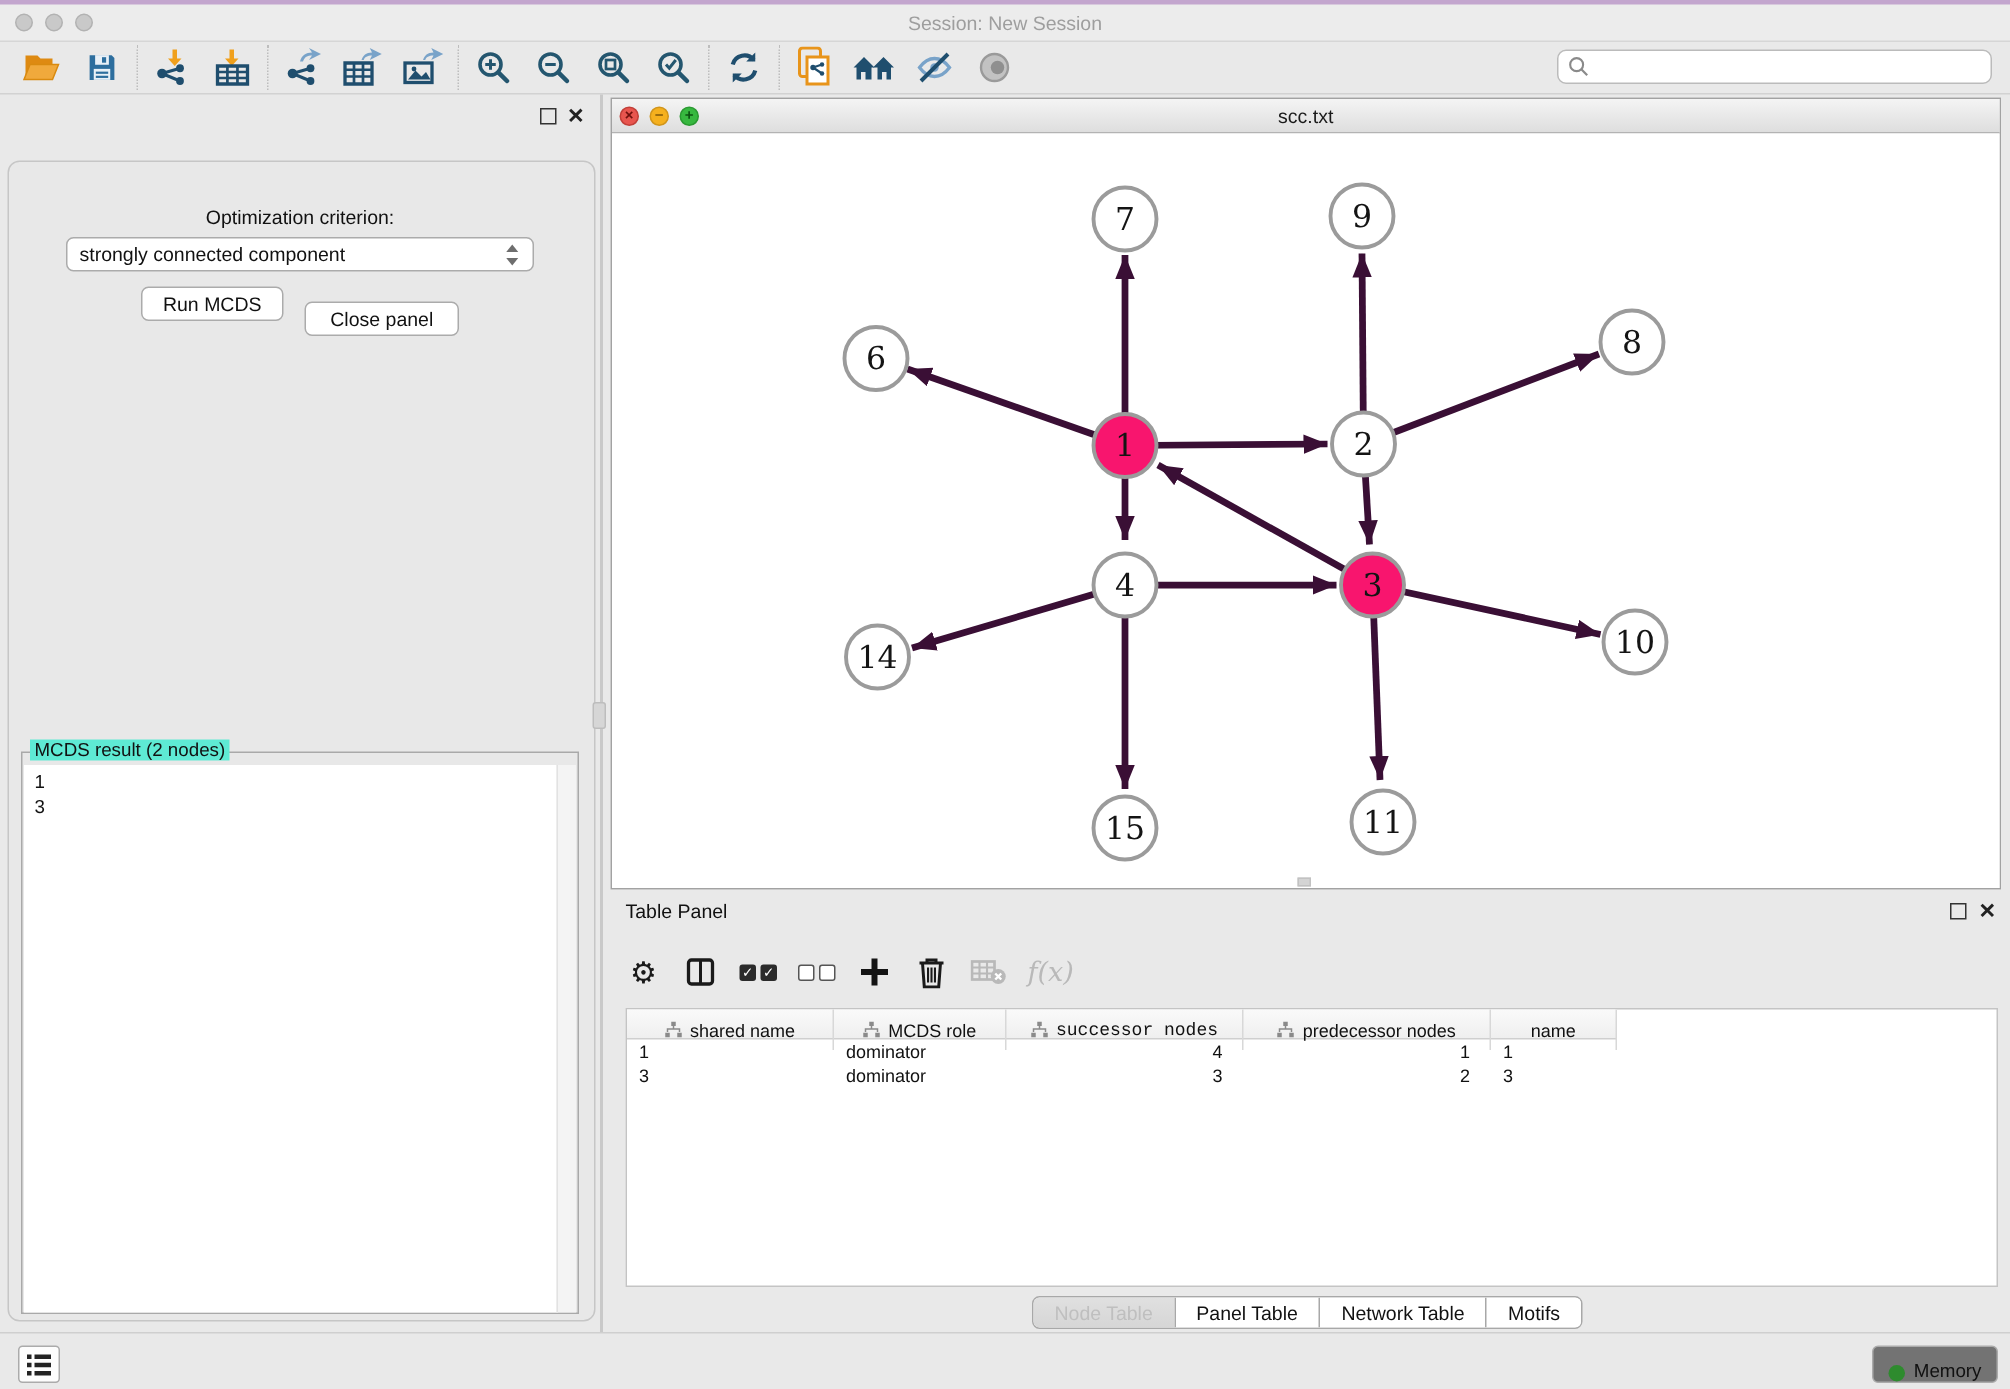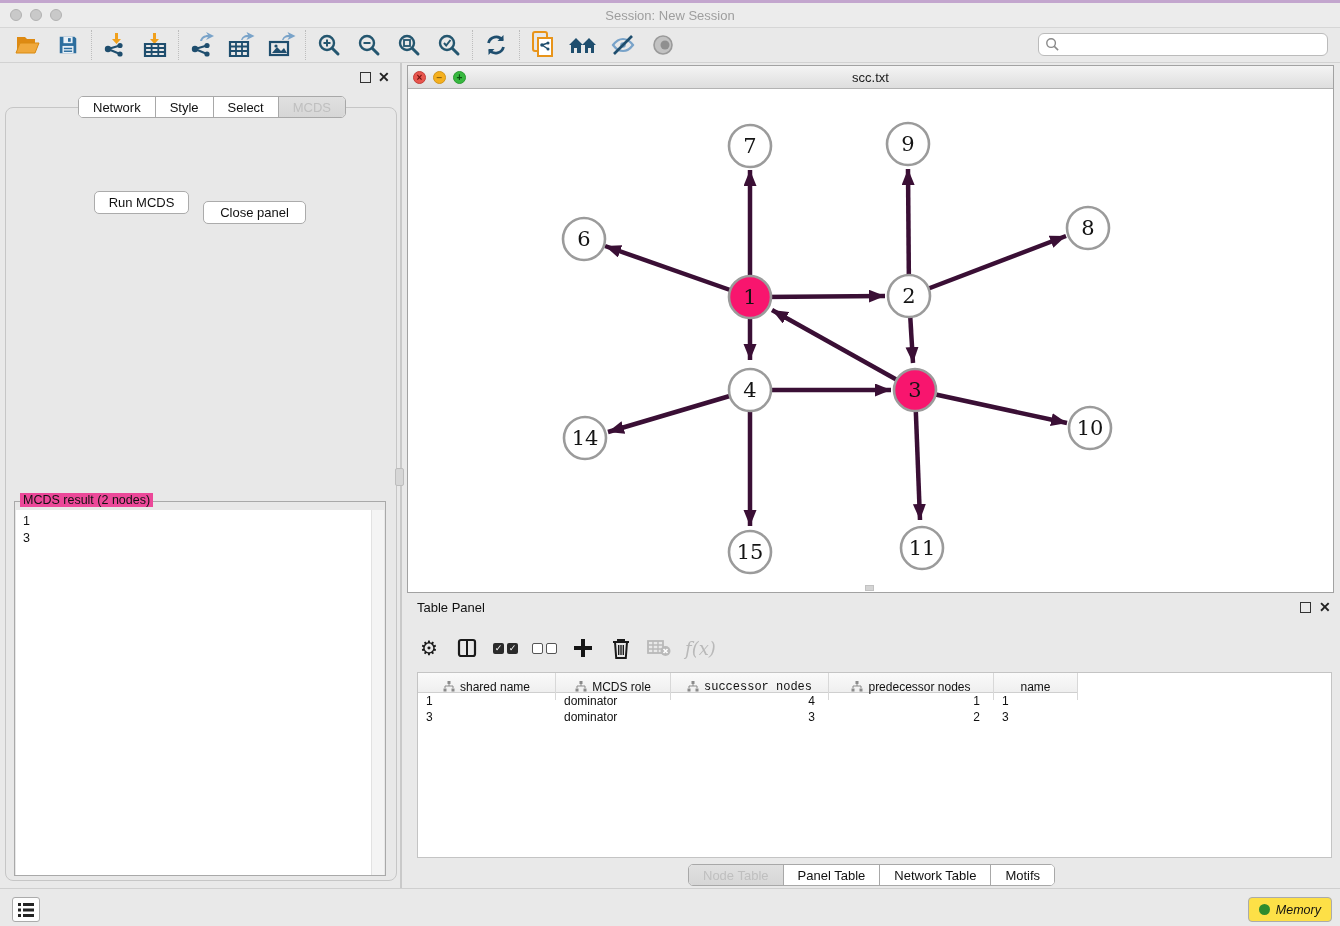--- a/index.html
+++ b/index.html
@@ -41,21 +41,21 @@
   .seg-selected { background:linear-gradient(#E0E0E0,#D6D6D6); color:#BFBFBF; }
   .opt-label { position:absolute; left:0; top:137px; width:400px; text-align:center; font-size:13px; color:#111; }
   .combo { position:absolute; left:44px; top:158px; width:312px; height:23px; background:#FFFFFF;
     border:1px solid #ABABAB; border-radius:5px; display:flex; align-items:center; padding:0 8px; }
   .combo-text { flex:1; font-size:13px; color:#111; }
   .btn { position:absolute; height:23px; background:#FFFFFF; border:1px solid #ABABAB; border-radius:5px;
     font-size:13px; color:#111; display:flex; align-items:center; justify-content:center; }
   .run-btn { left:94px; top:191px; width:95px; }
   .closepanel-btn { left:203px; top:191px; width:103px;margin-top:10px; }
   .fieldset { position:absolute; left:14px; top:501px; width:372px; height:375px; border:1px solid #A9A9A9; }
-  .fieldset-title { position:absolute; left:5px; top:-9px; background:#ec4899; padding:0 3px; font-size:12.5px; color:#111; }
+  .fieldset-title { position:absolute; left:5px; top:-9px; background:#5eead4; padding:0 3px; font-size:12.5px; color:#111; }
   .fieldset-inner { position:absolute; left:1px; top:8px; width:356px; height:365px; background:#FFFFFF;
     font-size:12.5px; color:#111; padding:3px 0 0 7px; line-height:17px; }
   .fieldset-scroll { position:absolute; right:1px; top:8px; width:13px; height:365px; background:#F4F4F4; border-left:1px solid #E2E2E2; }
 
   
   .v-divider { position:absolute; left:400px; top:63px; width:2px; height:825px; background:#C9C9C9; }
   .v-grip { position:absolute; left:395px; top:468px; width:9px; height:18px; background:#D6D6D6; border:1px solid #BDBDBD; border-radius:2px; }
 
   
   .net-win { position:absolute; left:407px; top:65px; width:927px; height:528px;
@@ -91,22 +91,22 @@
   .g-row { position:absolute; left:0; height:16px; display:flex; }
   .g-td { font-size:12px; color:#111; height:16px; line-height:16px; overflow:hidden; }
   .al { text-align:left; padding-left:8px; } .ar { text-align:right; padding-right:14px; }
   .tp-tabs { left:688px; top:864px; }
 
   
   .bottom-bar { position:absolute; left:0; top:888px; width:1340px; height:38px;
     background:#E9E9E9; border-top:1px solid #CFCFCF; }
   .list-btn { position:absolute; left:12px; top:8px; width:28px; height:25px; background:#FDFDFD;
     border:1px solid #ABABAB; border-radius:3px; display:flex; align-items:center; justify-content:center; }
-  .memory-btn { position:absolute; right:8px; top:8px; height:25px; background:#fde047;
-    border:1px solid #ABABAB; border-radius:4px; display:flex; align-items:center; gap:6px; padding:0 10px;font-style:italic; }
+  .memory-btn { position:absolute; right:8px; top:8px; height:25px; background:#737373;
+    border:1px solid #ABABAB; border-radius:4px; display:flex; align-items:flex-end; gap:6px; padding:0 10px; }
   .memory-dot { width:11px; height:11px; border-radius:50%; background:#2E8B2E; }
   .memory-label { font-size:12.5px; color:#111; }
 
   svg { display:block; }
 </style>
 </head>
 <body>
 
 <div class="app">
 
@@ -290,26 +290,30 @@
       <input value="" style="">
     </div>
   </div>
 
   <div class="cp-header">
     <div class="cp-title">Control Panel</div>
     <div class="panel-float cp-float"></div>
     <div class="panel-close cp-close">✕</div>
   </div>
   <div class="cp-content"></div>
-  <div class="segbar cp-tabs">
-      <div class="seg">Network</div>
-      <div class="seg">Style</div>
-      <div class="seg">Select</div>
-      <div class="seg seg-selected">MCDS</div>
-    </div>
+  <div class="opt-label">Optimization criterion:</div>
+  <div class="combo">
+    <span class="combo-text">strongly connected component</span>
+    <span>
+      <svg width="11" height="16" viewBox="0 0 11 16">
+          <path d="M5.5 1L9.5 6h-8z" fill="#6E6E6E"></path>
+          <path d="M5.5 15L1.5 10h8z" fill="#6E6E6E"></path>
+        </svg>
+      </span>
+  </div>
   <div class="btn run-btn">Run MCDS</div>
   <div class="btn closepanel-btn">Close panel</div>
   <div class="fieldset">
     <div class="fieldset-title">MCDS result (2 nodes)</div>
     <div class="fieldset-inner">
         <div>1</div>
         <div>3</div>
       </div>
     <div class="fieldset-scroll"></div>
   </div>

